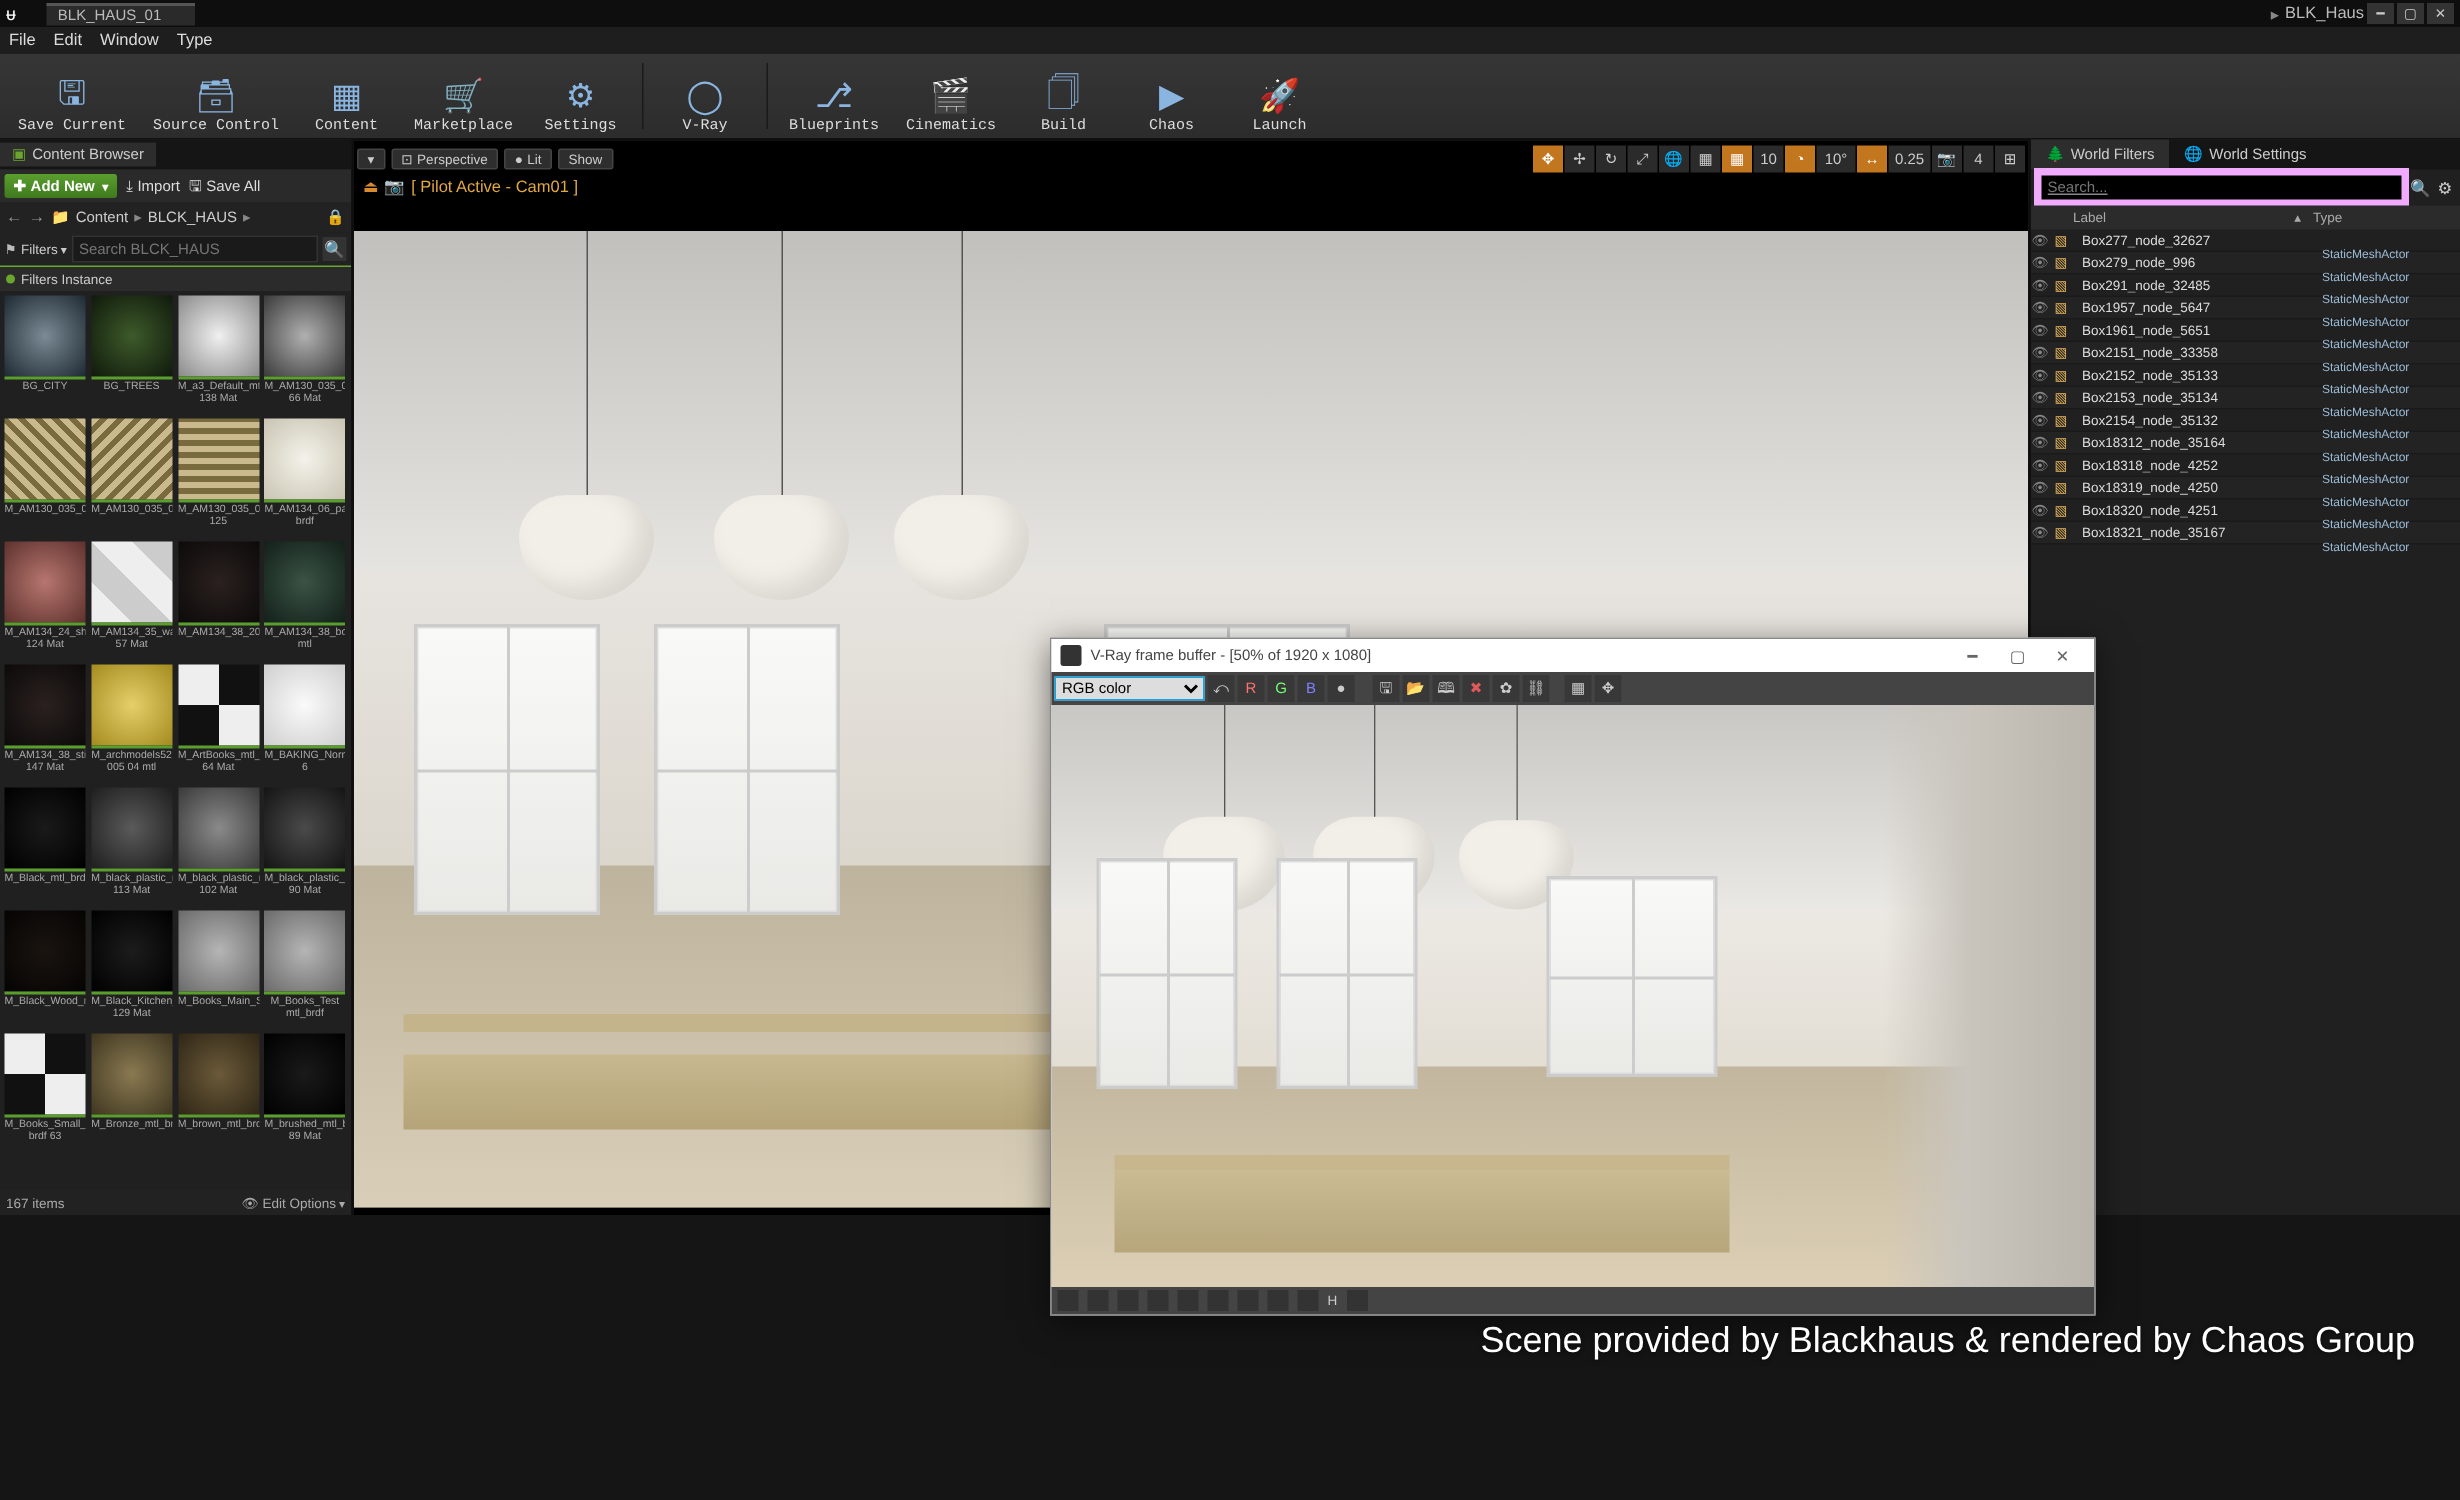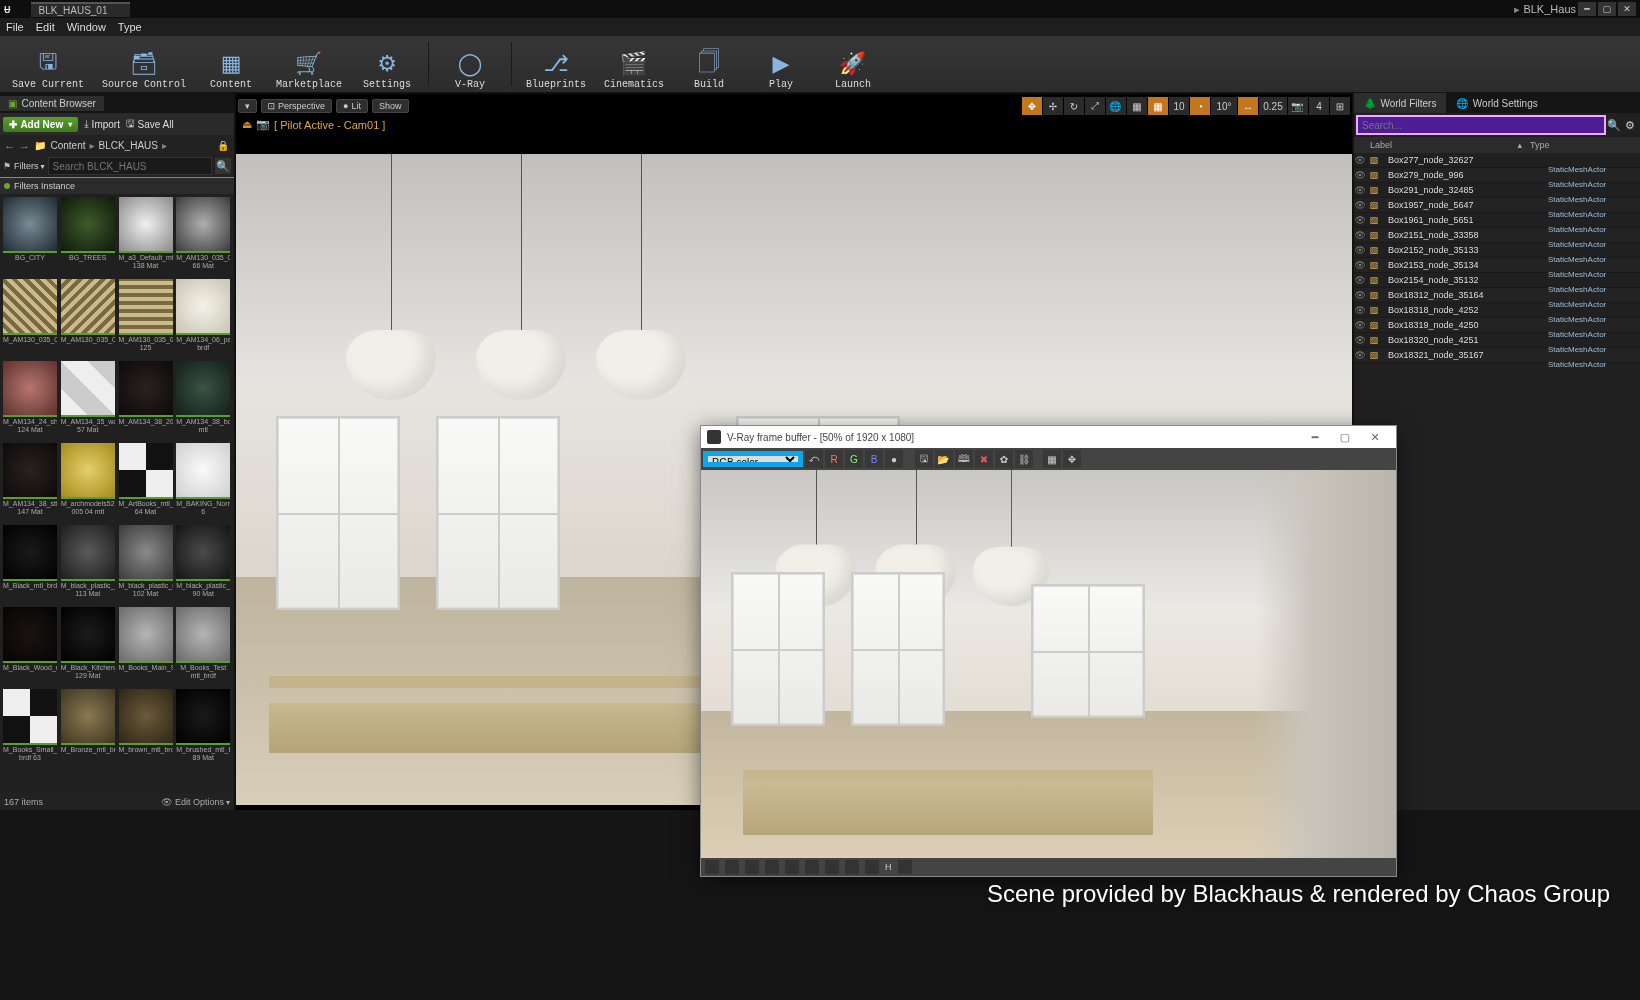--- a/index.html
+++ b/index.html
@@ -51,37 +51,37 @@
   .lamp .cord{position:absolute;top:-180px;left:50%;width:1px;height:180px;background:#555;}
   .win{position:absolute;bottom:30%;width:120px;height:190px;background:linear-gradient(#f9f9f7,#e9e9e6);border:2px solid #ccc;box-shadow:inset 0 0 0 1px #ddd;}
   .win .cross{position:absolute;top:50%;left:0;right:0;height:2px;background:#ccc;}
   .win .vcross{position:absolute;top:0;bottom:0;left:50%;width:2px;background:#ccc;}
   
   .outliner{width:286px;background:#202020;display:flex;flex-direction:column;border-left:1px solid #111;}
   .ol-tabs{height:20px;background:#151515;display:flex;}
   .ol-tabs .t{padding:2px 10px;font-size:10px;color:#ccc;display:flex;align-items:center;gap:4px;}
   .ol-tabs .t.active{background:#2d2d2d;}
   .ol-search{height:20px;display:flex;align-items:center;padding:2px;}
-  .ol-search input{flex:1;background:#4c1d95;border:2px solid #f0abfc;height:16px;color:#888;font-size:10px;padding:0 4px;}
+  .ol-search input{flex:1;background:#000000;border:5px solid #f0abfc;height:16px;color:#888;font-size:10px;padding:0 4px;text-decoration:underline;}
   .ol-hdr{height:16px;background:#2b2b2b;display:flex;font-size:9px;color:#aaa;align-items:center;}
-  .ol-hdr .c1{width:160px;padding-left:16px;}
+  .ol-hdr .c1{width:160px;padding-left:28px;}
   .ol-list{flex:1;overflow:hidden;}
   .ol-row{height:14px;display:flex;align-items:center;font-size:9px;border-bottom:1px solid #1a1a1a;}
   .ol-row:nth-child(even){background:#232323;}
   .ol-row .eye{width:12px;text-align:center;color:#888;}
   .ol-row .ic2{width:16px;text-align:center;color:#e6b65a;}
   .ol-row .nm{width:160px;color:#ddd;overflow:hidden;white-space:nowrap;padding-left:6px;}
   .ol-row .tp{color:#9bbbd6;font-size:8px;margin-top:19px;}
   
   .vfb{position:absolute;left:700px;top:425px;width:695px;height:450px;background:#eee;border:1px solid #888;box-shadow:0 4px 20px rgba(0,0,0,.5);display:flex;flex-direction:column;z-index:10;}
   .vfb-title{height:22px;background:#fff;display:flex;align-items:center;padding:0 6px;font-size:10px;color:#444;}
   .vfb-title .sp{flex:1;}
   .vfb-title .wb{width:30px;text-align:center;font-size:11px;color:#666;}
   .vfb-tb{height:22px;background:#444;display:flex;align-items:center;padding:0 2px;gap:2px;}
-  .vfb-tb select{background:#ddd;font-size:10px;height:16px;width:100px;border:5px solid #0ea5e9;}
+  .vfb-tb select{background:#ddd;font-size:10px;height:16px;width:100px;border:1px solid #0ea5e9;}
   .vfb-tb .b{width:18px;height:18px;background:#383838;display:flex;align-items:center;justify-content:center;font-size:10px;color:#ccc;}
   .vfb-tb .b.chR{color:#ff7070;}
   .vfb-tb .b.chG{color:#70ff70;}
   .vfb-tb .b.chB{color:#8080ff;}
   .vfb-img{flex:1;background:linear-gradient(#dedbd6 0%,#ece9e4 35%,#ded7ca 78%,#d3c9b4 100%);position:relative;overflow:hidden;}
   .vfb-stat{height:18px;background:#444;display:flex;align-items:center;padding:0 4px;gap:6px;}
   .vfb-stat .s{width:14px;height:14px;background:#333;}
   
   .credit{position:absolute;right:30px;bottom:92px;color:#fff;font-size:24px;font-family:Arial,sans-serif;z-index:50;text-shadow:0 1px 3px rgba(0,0,0,.6);}
   .black-band{position:absolute;left:0;right:0;bottom:0;height:190px;background:#151515;}
@@ -144,21 +144,21 @@
     <div class="tb-btn">
       <div class="ic" style="font-size:22px;color:#8ab5e0;">🎬</div>
       <div class="lbl">Cinematics</div>
     </div>
     <div class="tb-btn">
       <div class="ic" style="font-size:22px;color:#8ab5e0;">🗍</div>
       <div class="lbl">Build</div>
     </div>
     <div class="tb-btn">
       <div class="ic" style="font-size:22px;color:#8ab5e0;">▶</div>
-      <div class="lbl">Play</div>
+      <div class="lbl">Chaos</div>
     </div>
     <div class="tb-btn">
       <div class="ic" style="font-size:22px;color:#8ab5e0;">🚀</div>
       <div class="lbl">Launch</div>
     </div>
   </div>
 
 <div class="workspace">
 
   <div class="cb">

